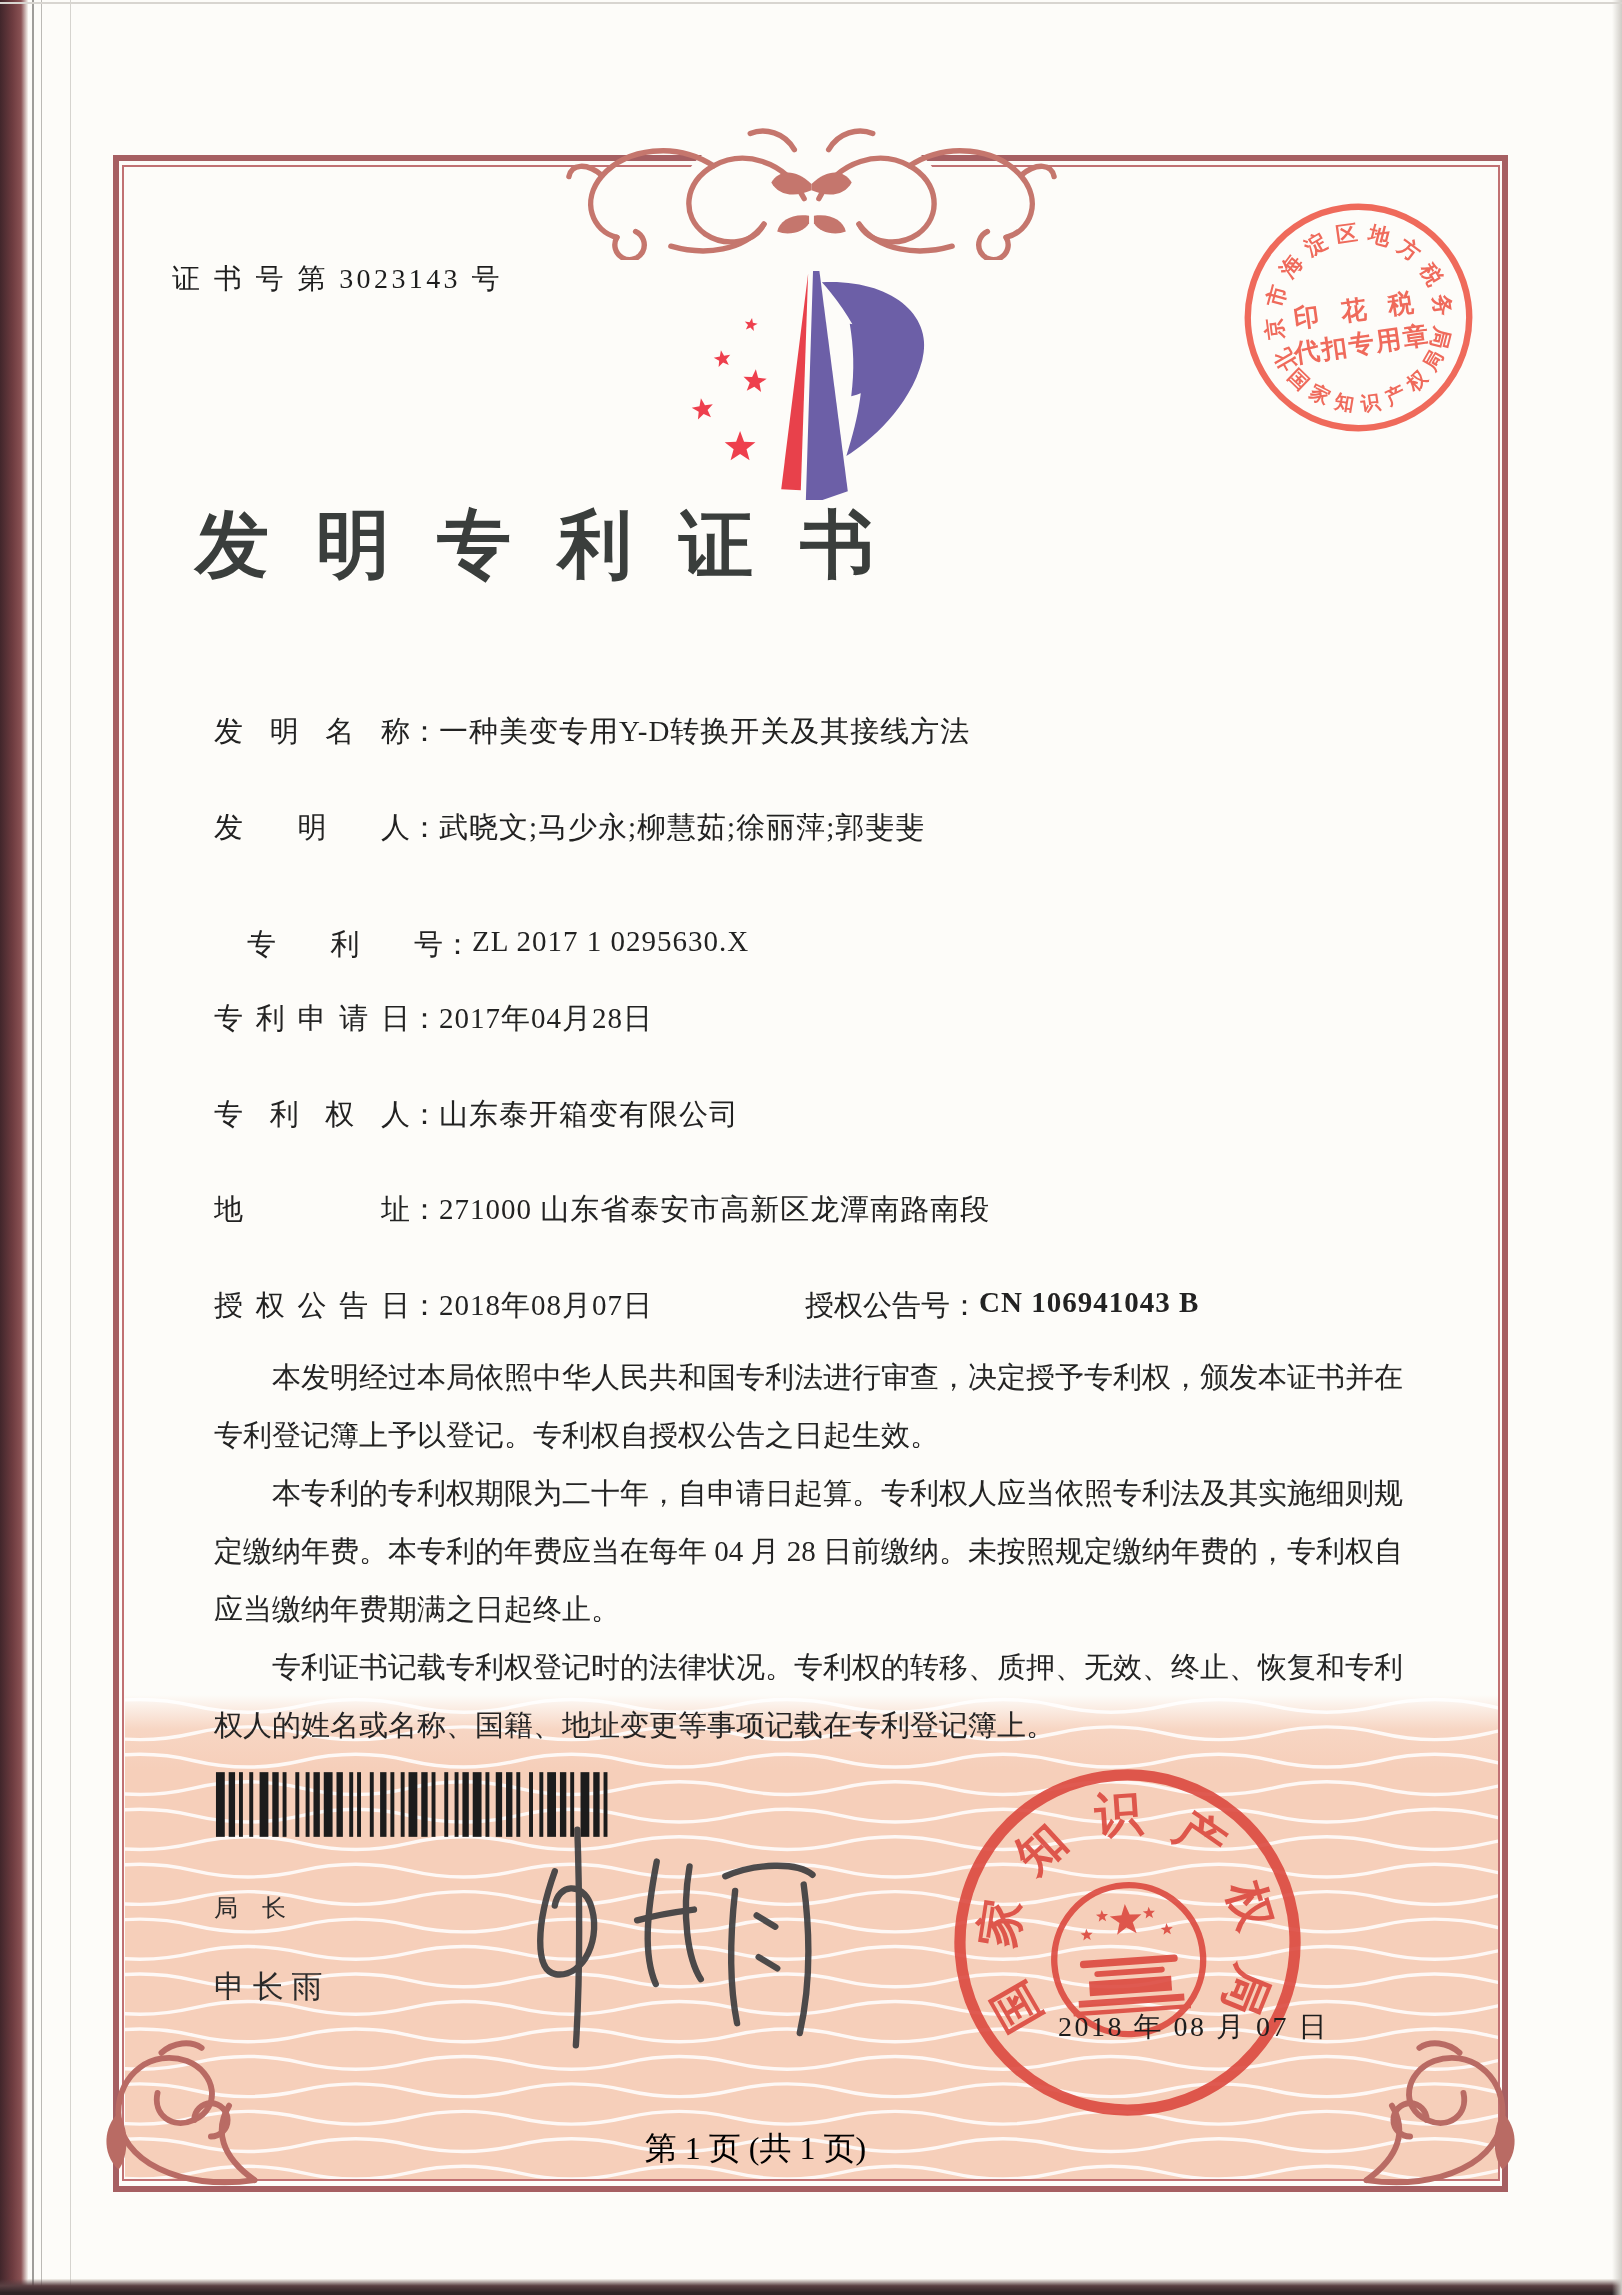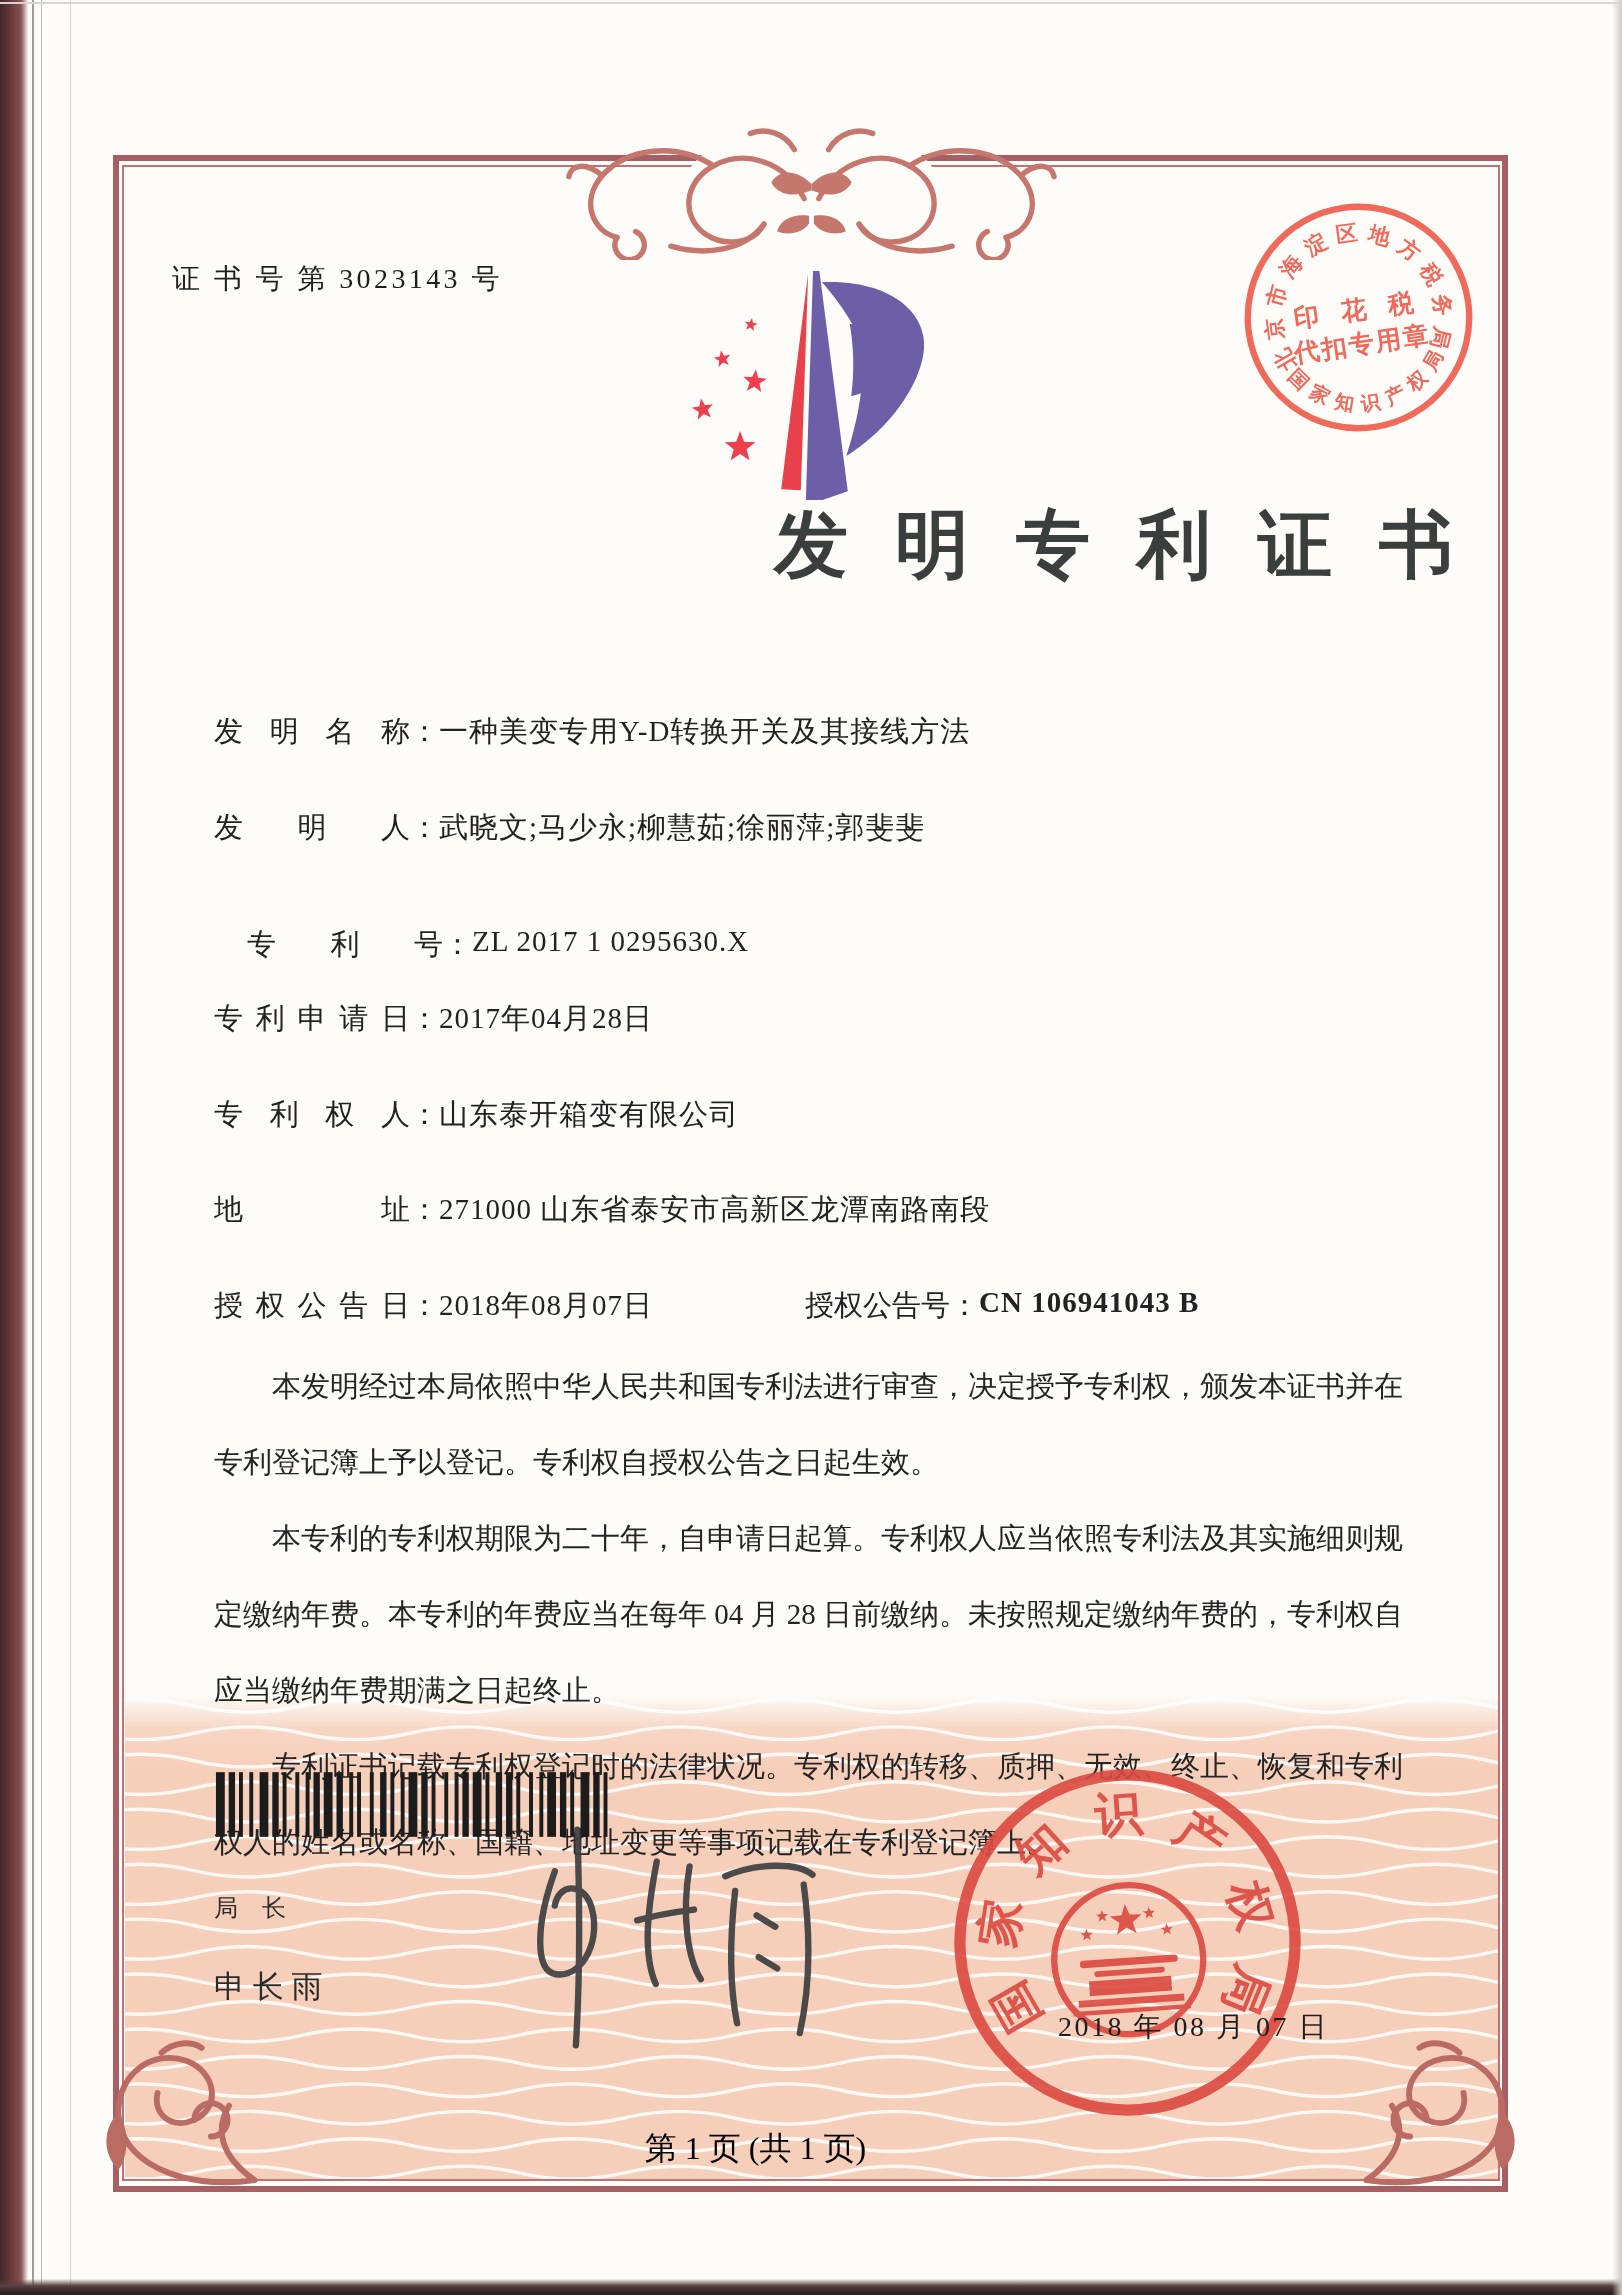--- a/index.html
+++ b/index.html
@@ -15,28 +15,28 @@
   
   #paper{left:28.4px;top:0;width:1594px;height:2279px;background:#fdfcf9;}
   
   #frame-outer{left:113px;top:155px;width:1395px;height:2037px;border:6.4px solid #a65f62;box-sizing:border-box;}
   #frame-inner{left:122px;top:165px;width:1378px;height:2016px;border:2px solid #c17173;box-sizing:border-box;}
   
   #pink-band{left:125px;top:1695px;width:1375px;height:485px;background:linear-gradient(180deg,rgba(246,207,186,0) 0,rgba(246,207,186,.85) 34px,#f6cfba 74px);}
   #pink-band svg{position:absolute;left:0;top:0;}
   
   #cert-no{left:172px;top:260px;font-size:28px;letter-spacing:3.4px;color:#1e1e1e;}
-  #title{left:125px;top:496px;width:1375px;text-align:right;font-size:74px;font-weight:600;color:#3a3e3c;letter-spacing:47px;padding-left:70px;box-sizing:border-box;}
+  #title{left:125px;top:496px;width:1375px;text-align:left;font-size:74px;font-weight:600;color:#3a3e3c;letter-spacing:47px;padding-left:70px;box-sizing:border-box;}
   .frow{left:214px;width:1226px;height:39px;font-size:29px;color:#222;}
   .flabel{display:inline-block;width:196px;text-align:justify;text-align-last:justify;vertical-align:top;}
   .fcolon{display:inline-block;vertical-align:top;}
   .fvalue{display:inline-block;vertical-align:top;letter-spacing:1px;}
   .flabel2{position:absolute;left:591px;top:0;}
   .fvalue2{position:absolute;left:765px;top:0;letter-spacing:1px;font-weight:bold;}
-  #body-text{left:214px;top:1348px;width:1212px;font-size:29px;line-height:76px;color:#242424;}
+  #body-text{left:214px;top:1348px;width:1212px;font-size:29px;line-height:58px;color:#242424;}
   #body-text p{margin:0;text-indent:58px;}
   #barcode{left:214px;top:1772px;}
   #director-label{left:214px;top:1892px;font-size:24px;color:#2b2b2b;}
   #director-name{left:214px;top:1966px;font-size:31px;letter-spacing:7.8px;color:#2b2b2b;}
   #seal-date{left:937px;top:2008px;width:392px;text-align:right;font-size:28px;letter-spacing:2.5px;color:#1d1d1d;z-index:6;}
   #footer{left:569px;top:2127px;width:373px;text-align:center;font-size:32px;color:#000000;}
   svg{display:block;}
 </style>
 </head>
 <body>

